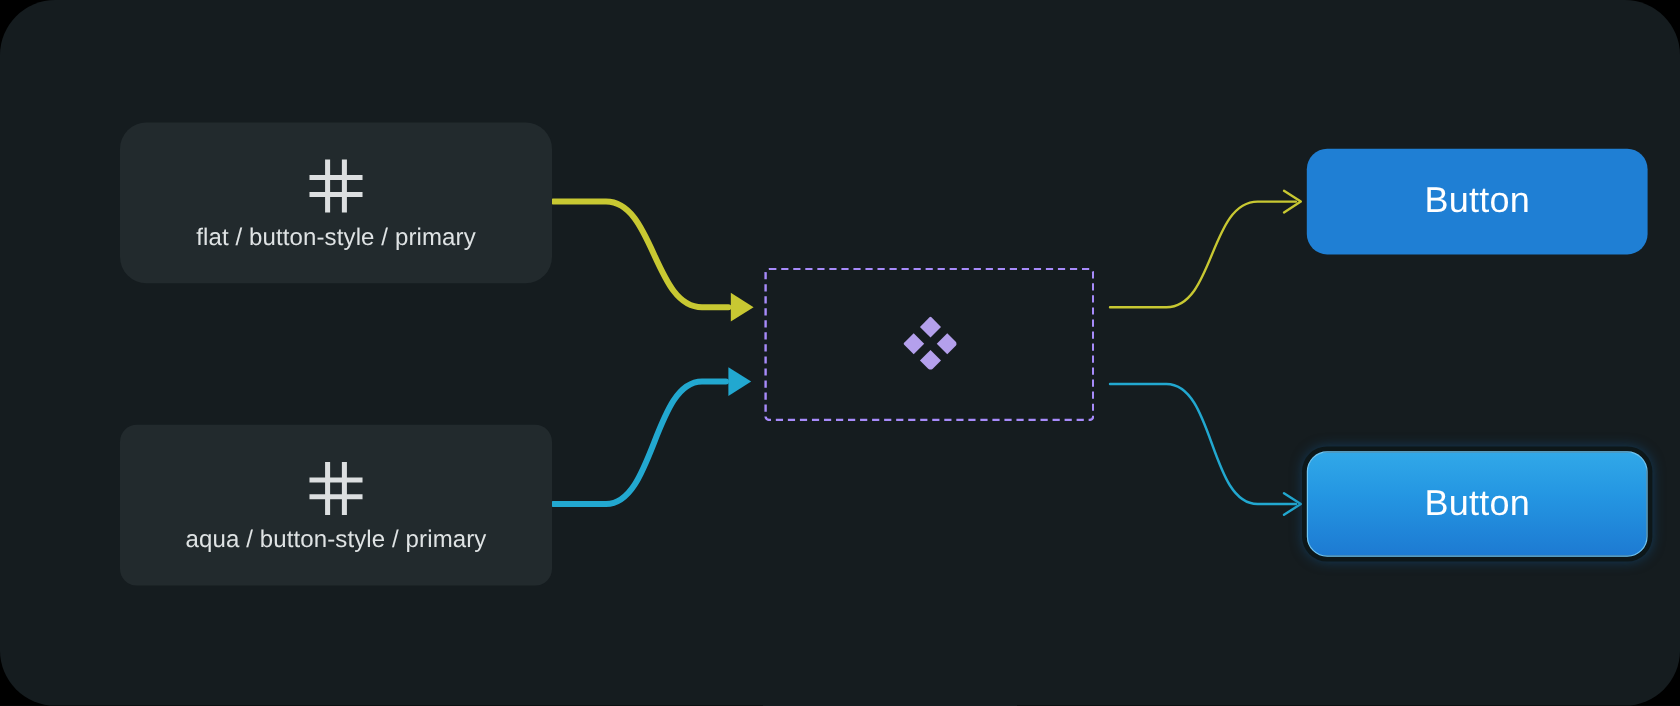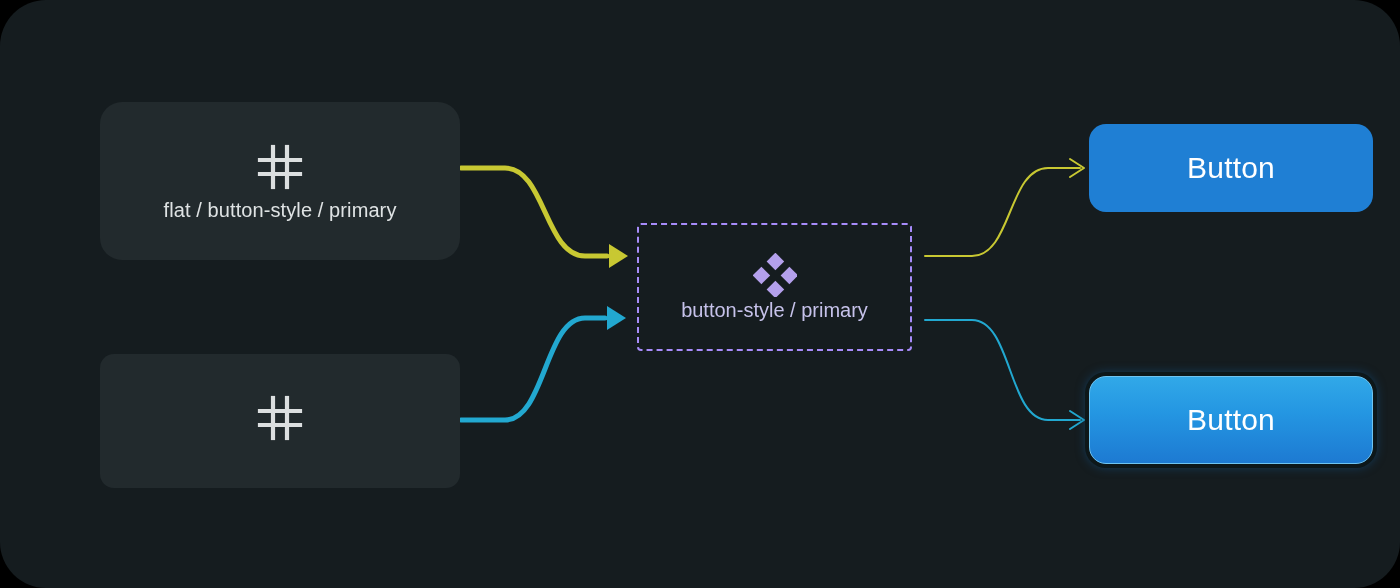--- a/index.html
+++ b/index.html
@@ -29,21 +29,21 @@
     position: absolute;
     width: 360px;
     background: #222a2d;
     border-radius: 14px;
     display: flex;
     flex-direction: column;
     align-items: center;
     justify-content: center;
     box-sizing: border-box;
   }
-  .token-card.flat  { left: 100px; top: 102px; height: 158px; border-radius: 22px; }
+  .token-card.flat  { left: 100px; top: 102px; height: 134px; border-radius: 22px; }
   .token-card.aqua  { left: 100px; top: 354px; height: 134px; }
 
   .hash-icon {
     width: 52px;
     height: 52px;
     margin-bottom: 6px;
     display: block;
   }
 
   .token-label {
@@ -156,32 +156,32 @@
 
   <div class="token-card aqua">
     <svg class="hash-icon" viewBox="0 0 52 52" xmlns="http://www.w3.org/2000/svg">
       <g stroke="#dcdfe0" stroke-width="4.2" stroke-linecap="square">
         <line x1="19" y1="6" x2="19" y2="46"></line>
         <line x1="33" y1="6" x2="33" y2="46"></line>
         <line x1="6" y1="19" x2="46" y2="19"></line>
         <line x1="6" y1="33" x2="46" y2="33"></line>
       </g>
     </svg>
+    <div class="token-label">aqua / button-style / primary</div>
   </div>
 
   <div id="center-node">
     <svg class="diamond-icon" viewBox="0 0 44 44" xmlns="http://www.w3.org/2000/svg">
       <g fill="#b4a0ec">
         <rect x="16.2" y="2.2" width="12.4" height="12.4" transform="rotate(45 22.4 8.4)"></rect>
         <rect x="2.2" y="16.2" width="12.4" height="12.4" transform="rotate(45 8.4 22.4)"></rect>
         <rect x="30.2" y="16.2" width="12.4" height="12.4" transform="rotate(45 36.4 22.4)"></rect>
         <rect x="16.2" y="30.2" width="12.4" height="12.4" transform="rotate(45 22.4 36.4)"></rect>
       </g>
     </svg>
-    <div class="node-label">button-style / primary</div>
   </div>
 
   <div class="out-button" id="button-flat">
     <span class="btn-text">Button</span>
   </div>
 
   <div class="out-button" id="button-aqua">
     <span class="btn-text">Button</span>
   </div>
 

